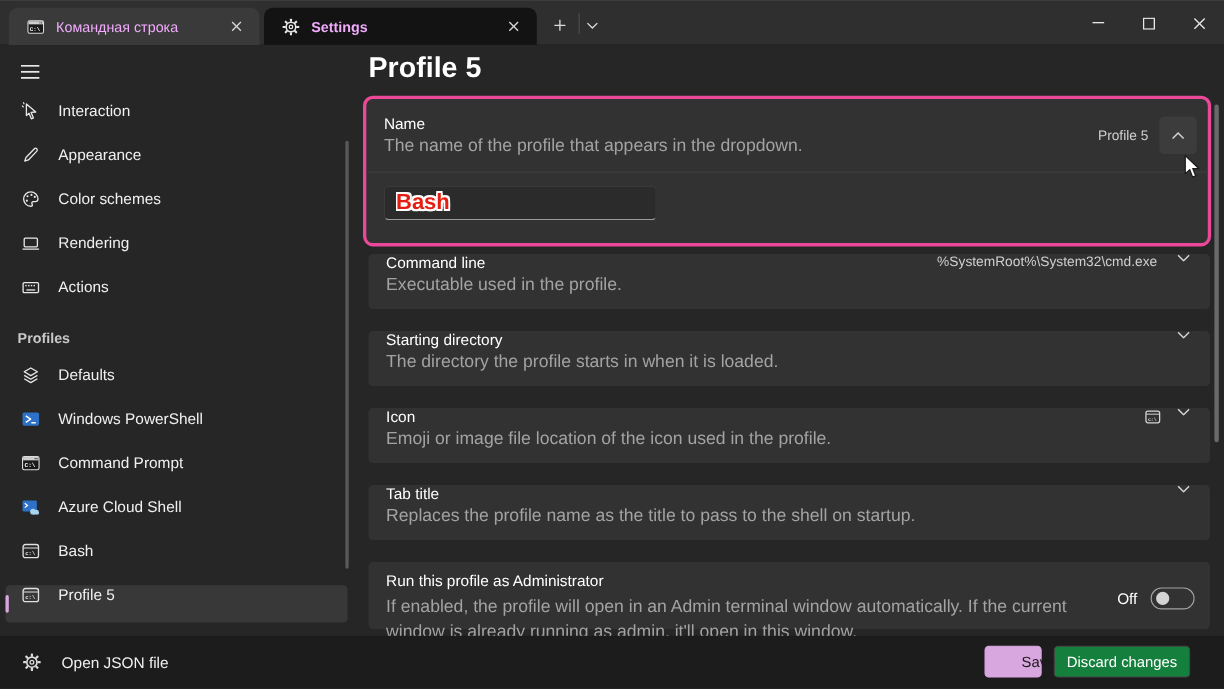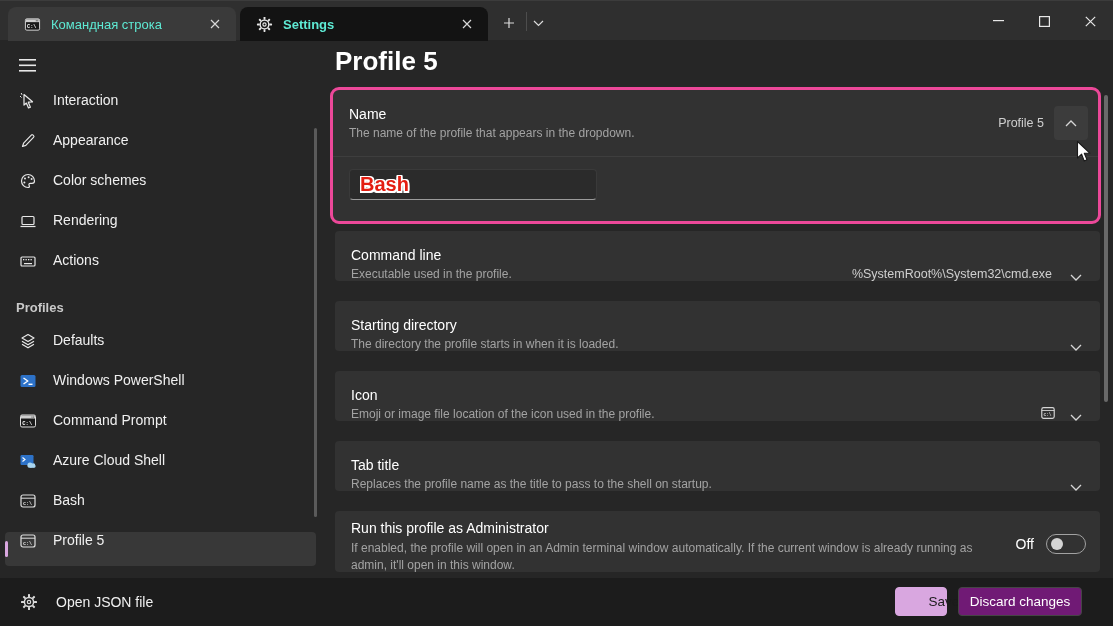--- a/index.html
+++ b/index.html
@@ -12,21 +12,21 @@
     overflow: hidden;
   }
   svg { display:block; }
 
   
   .titlebar { position:absolute; top:0; left:0; width:1113px; height:40px; background:#2f2f2f; border-top:1px solid #3c3c3c; }
   .tab { position:absolute; top:6px; height:34px; border-radius:8px 8px 0 0; display:flex; align-items:center; padding:0 10px; }
   .tab-1 { left:8px; width:228px; background:#3a3a3a; }
   .tab-2 { left:240px; width:248px; background:#131313; }
   .tab-icon { margin:0 10px 0 6px; }
-  .tab-label { flex:1; font-size:13px; color:#5eead4; white-space:nowrap; overflow:hidden; }
+  .tab-label { flex:1; font-size:13px; color:#f0abfc; white-space:nowrap; overflow:hidden; }
   .tab-2 .tab-label { font-weight:700; }
   .tab-close { width:22px; height:22px; display:flex; align-items:center; justify-content:center; border-radius:4px; }
   .bar-btn { position:absolute; top:8px; width:28px; height:28px; display:flex; align-items:center; justify-content:center; border-radius:4px; }
   .bar-divider { position:absolute; left:526px; top:11px; width:1px; height:19px; background:#4d4d4d; }
   .win-btn { position:absolute; top:0; width:46px; height:40px; display:flex; align-items:center; justify-content:center; }
 
   
   .sidebar { position:absolute; top:40px; left:0; width:330px; height:538px; }
   .hamburger { position:absolute; left:12px; top:10px; width:30px; height:30px; display:flex; align-items:center; justify-content:center; border-radius:4px; }
   .nav-item { position:absolute; left:5px; width:311px; height:34px; border-radius:4px; display:flex; align-items:flex-start; }
@@ -38,56 +38,56 @@
   .side-scrollbar { position:absolute; left:314px; top:88px; width:3px; height:389px; border-radius:2px; background:#5a5a5a; }
 
   
   .main { position:absolute; top:40px; left:330px; width:783px; height:538px; }
   .page-title { position:absolute; left:5px; top:6px; font-size:26px; font-weight:700; color:#ffffff; }
 
   .name-wrap { position:absolute; left:0; top:47px; width:771px; height:137px; border:3px solid #ec4899; border-radius:9px; background:#323232; overflow:hidden; }
   .name-header { position:relative; height:67px; border-bottom:1px solid #3e3e3e; display:flex; align-items:center; padding:0 10px 0 16px; }
   .name-texts { flex:1; }
   .card-title { font-size:14px; color:#ffffff; margin-bottom:4px; }
-  .card-desc { font-size:12px; color:#a3a3a3; }
+  .card-desc { font-size:16px; color:#a3a3a3; }
   .name-value { font-size:12.5px; color:#cfcfcf; margin-right:10px; }
   .expander { width:34px; height:34px; background:#3c3c3c; border-radius:4px; display:flex; align-items:center; justify-content:center; }
   .name-body { padding:12px 16px; }
   .name-input {
     width:248px; height:31px; background:#2b2b2b;
     border:1px solid #3a3a3a; border-bottom:1px solid #9b9b9b; border-radius:4px;
     padding:0 10px; outline:none;
     font-family:"Liberation Sans", sans-serif;
     font-size:20px; font-weight:700; color:#e31e12;
     text-shadow:-1.5px -1.5px 0 #fff, 1.5px -1.5px 0 #fff, -1.5px 1.5px 0 #fff, 1.5px 1.5px 0 #fff,
                 -1.5px 0 0 #fff, 1.5px 0 0 #fff, 0 -1.5px 0 #fff, 0 1.5px 0 #fff;
   }
 
-  .card { position:absolute; left:5px; width:765px; height:50px; background:#323232; border-radius:4px; display:flex; align-items:flex-end; padding:0 14px 0 16px; }
+  .card { position:absolute; left:5px; width:765px; height:50px; background:#323232; border-radius:4px; display:flex; align-items:flex-start; padding:0 14px 0 16px; }
   .card-texts { flex:1; }
   .card-value { font-size:12.5px; color:#cfcfcf; margin-right:14px; white-space:nowrap; }
   .chev { display:flex; align-items:center; justify-content:center; width:20px; }
   .mini-icon { margin-right:10px; }
 
   .card-admin { height:61px; align-items:flex-start; padding-top:9px; }
   .card-admin .card-desc { max-width:632px; line-height:1.45; }
   .admin-right { display:flex; align-items:center; margin-top:14px; }
   .toggle-label { font-size:14px; color:#ffffff; margin-right:12px; }
   .toggle { width:40px; height:20px; border:1px solid #a2a2a2; border-radius:10px; position:relative; }
   .toggle .knob { position:absolute; left:4px; top:3px; width:12px; height:12px; border-radius:50%; background:#d4d4d4; }
 
   .main-scrollbar { position:absolute; left:1104px; top:95px; width:4px; height:307px; border-radius:2px; background:#696969; }
 
   
   .footer { position:absolute; left:0; bottom:0; width:1113px; height:48px; background:#1c1c1c; }
   .open-json { position:absolute; left:14px; top:9px; height:30px; display:flex; align-items:center; border-radius:4px; padding:0 6px; }
   .open-json .oj-label { margin-left:18px; font-size:14px; color:#f0f0f0; }
   .btn { position:absolute; top:9px; height:29px; border-radius:4px; display:flex; align-items:center; justify-content:center; font-size:13.5px; }
   .btn-save { left:895px; width:52px; background:#d9a7e0; color:#1b1b1b; border:1px solid #d9a7e0;padding-left:46px; }
-  .btn-discard { left:958px; width:124px; background:#701a75; color:#ffffff; border:1px solid #454545; }
+  .btn-discard { left:958px; width:124px; background:#15803d; color:#ffffff; border:1px solid #454545; }
 
   .cursor { position:absolute; left:1076px; top:140px; z-index:50; }
 </style>
 </head>
 <body>
 
 <div class="titlebar">
 
   <div class="tab tab-1">
     <span class="tab-icon">

